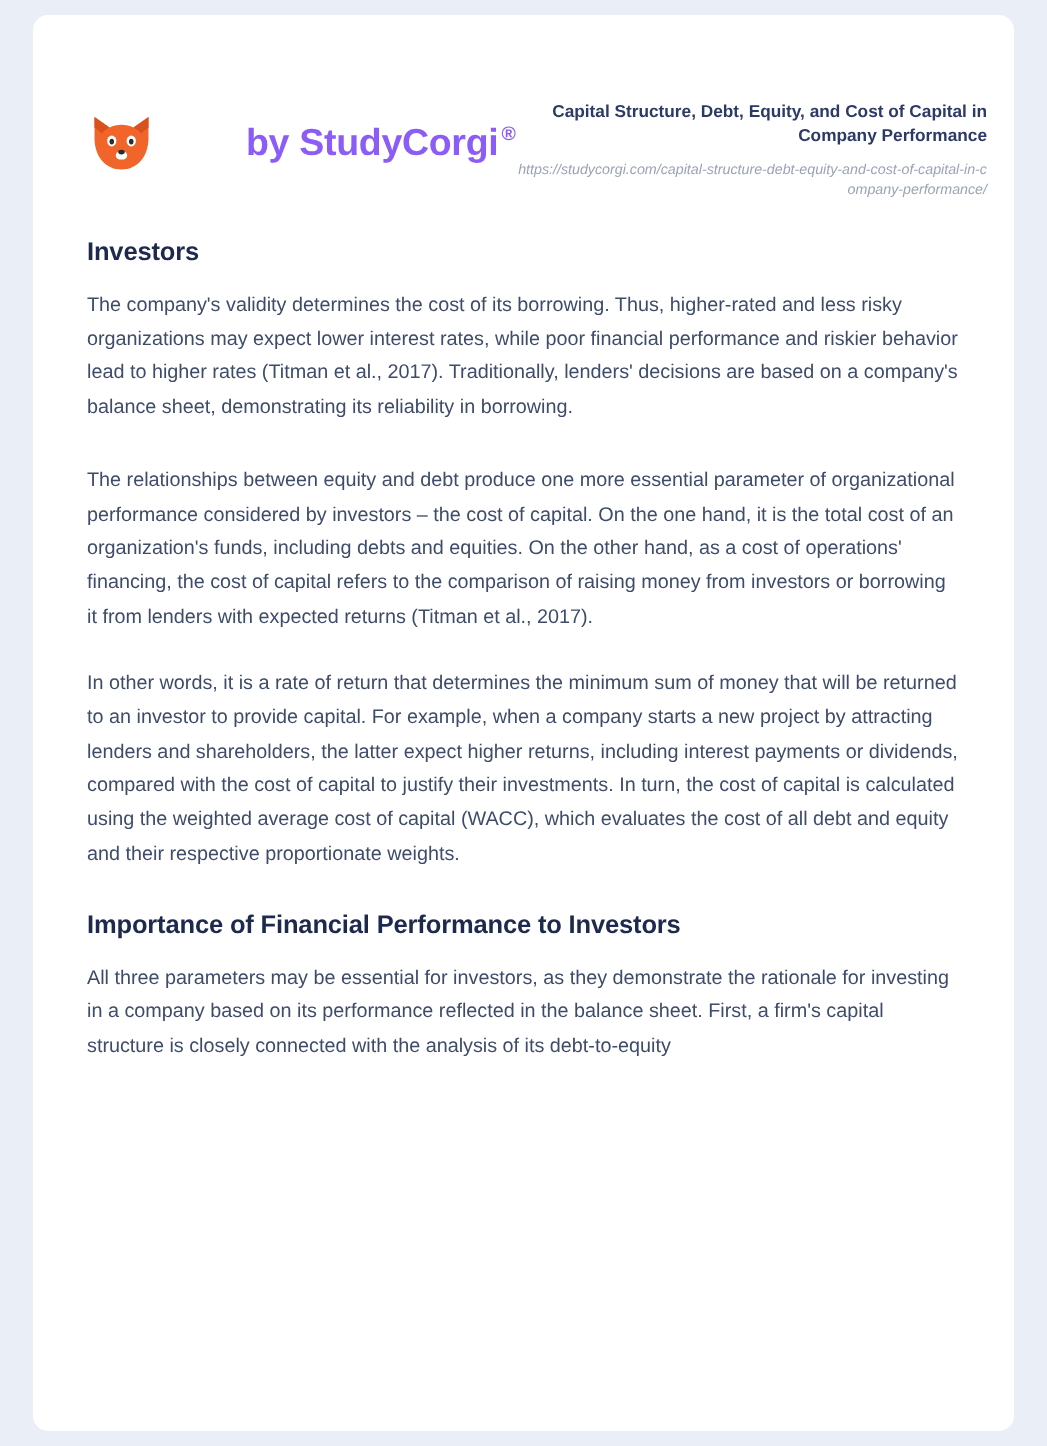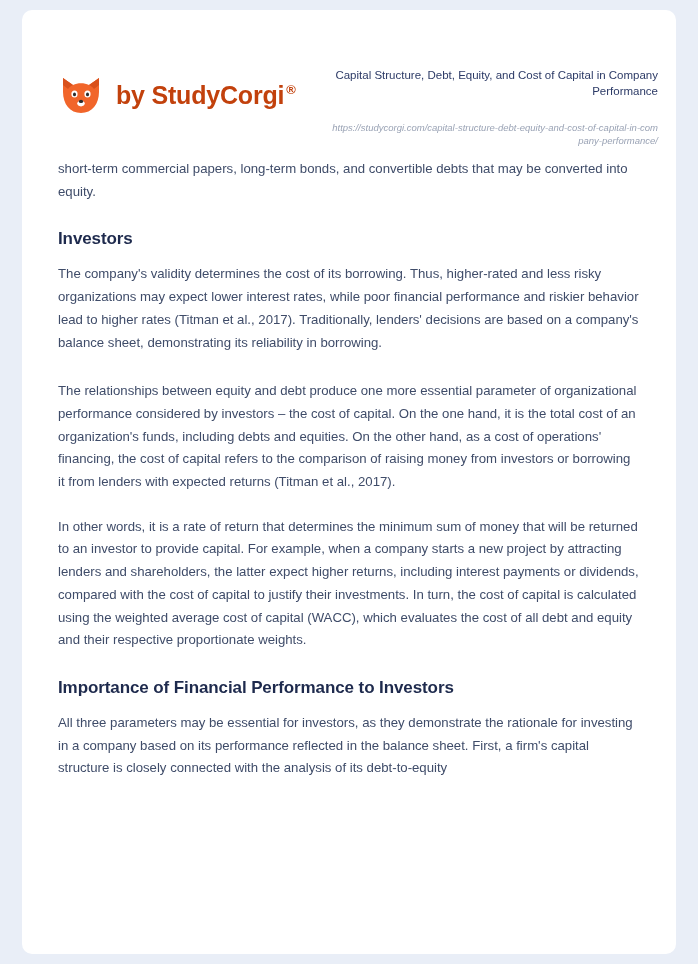--- a/index.html
+++ b/index.html
@@ -41,42 +41,43 @@
   }
   .fox-logo {
     width: 46px;
     height: 46px;
     flex: 0 0 auto;
     margin-right: 12px;
   }
   .brand-text {
     font-size: 25px;
     font-weight: bold;
-    color: #c2410c;
+    color: #8b5cf6;
     letter-spacing: -0.2px;
     white-space: nowrap;
     position: relative;
+    margin-left: 48px;
   }
   .brand-text .reg {
     font-size: 13px;
     vertical-align: super;
     font-weight: bold;
     margin-left: 2px;
   }
   .header-right {
     margin-top: 58px;
     text-align: right;
     max-width: 330px;
   }
   .doc-title {
     font-size: 11.5px;
-    font-weight: normal;
+    font-weight: bold;
     color: #2c3a66;
     line-height: 1.35;
-    margin: 0 0 22px 0;
+    margin: 0 0 8px 0;
   }
   .doc-url {
     font-size: 9.5px;
     color: #9aa3b5;
     line-height: 1.4;
     word-break: break-all;
     font-style: italic;
   }
   
   .content {
@@ -131,21 +132,20 @@
 
     <div class="header-right">
       <div class="doc-title">Capital Structure, Debt, Equity, and Cost of Capital in Company Performance</div>
       <div class="doc-url">https://studycorgi.com/capital-structure-debt-equity-and-cost-of-capital-in-company-performance/</div>
     </div>
 
   </div>
 
   <div class="content">
 
-    <p class="para first-para tight">short-term commercial papers, long-term bonds, and convertible debts that may be converted into equity.</p>
 
     <h2 class="section">Investors</h2>
     <p class="para tight">The company's validity determines the cost of its borrowing. Thus, higher-rated and less risky organizations may expect lower interest rates, while poor financial performance and riskier behavior lead to higher rates (Titman et al., 2017). Traditionally, lenders' decisions are based on a company's balance sheet, demonstrating its reliability in borrowing.</p>
 
     <p class="para">The relationships between equity and debt produce one more essential parameter of organizational performance considered by investors – the cost of capital. On the one hand, it is the total cost of an organization's funds, including debts and equities. On the other hand, as a cost of operations' financing, the cost of capital refers to the comparison of raising money from investors or borrowing it from lenders with expected returns (Titman et al., 2017).</p>
     <p class="para tight">In other words, it is a rate of return that determines the minimum sum of money that will be returned to an investor to provide capital. For example, when a company starts a new project by attracting lenders and shareholders, the latter expect higher returns, including interest payments or dividends, compared with the cost of capital to justify their investments. In turn, the cost of capital is calculated using the weighted average cost of capital (WACC), which evaluates the cost of all debt and equity and their respective proportionate weights.</p>
 
     <h2 class="section">Importance of Financial Performance to Investors</h2>
     <p class="para">All three parameters may be essential for investors, as they demonstrate the rationale for investing in a company based on its performance reflected in the balance sheet. First, a firm's capital structure is closely connected with the analysis of its debt-to-equity</p>
 

